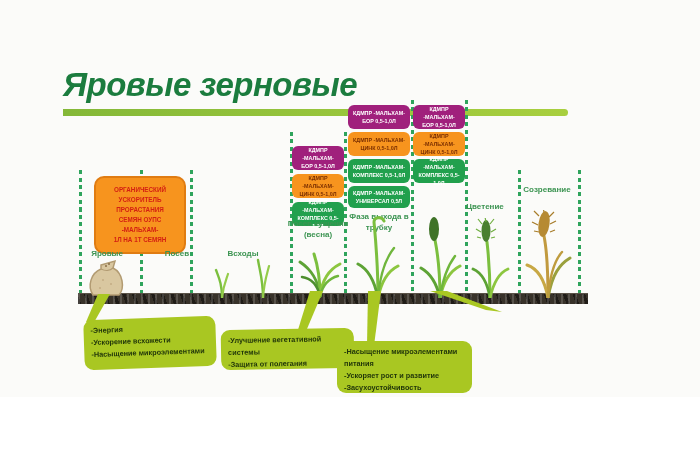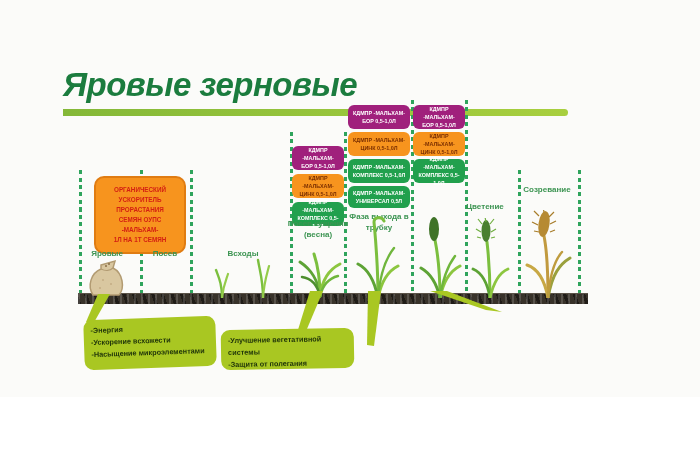--- a/index.html
+++ b/index.html
@@ -107,21 +107,21 @@
 УНИВЕРСАЛ 0,5Л</div>
 
   <div class="pbox purple" style="left:413px;top:105px;width:52px;height:24px">КДМПР -МАЛЬХАМ-
 БОР 0,5-1,0Л</div>
   <div class="pbox orange" style="left:413px;top:132px;width:52px;height:24px">КДМПР -МАЛЬХАМ-
 ЦИНК 0,5-1,0Л</div>
   <div class="pbox green" style="left:413px;top:159px;width:52px;height:24px">КДМПР -МАЛЬХАМ-
 КОМПЛЕКС 0,5-1,0Л</div>
 
   <div class="stage-label" style="left:107px;top:249px">Яровые</div>
-  <div class="stage-label" style="left:165px;top:249px">Посев</div>
+  <div class="stage-label" style="left:177px;top:249px">Посев</div>
   <div class="stage-label" style="left:243px;top:249px">Всходы</div>
   <div class="stage-label" style="left:318px;top:219px">Посев кущения
 (весна)</div>
   <div class="stage-label" style="left:379px;top:212px">Фаза выхода в
 трубку</div>
   <div class="stage-label" style="left:485px;top:202px">Цветение</div>
   <div class="stage-label" style="left:547px;top:185px">Созревание</div>
 
   <div class="soil"></div>
 
@@ -189,14 +189,17 @@
     <polygon points="310,291 323,291 304,336 297,333" fill="#a9c722"></polygon>
     <polygon points="368,291 381,291 374,346 367,345" fill="#a9c722"></polygon>
     <polygon points="430,291 447,291 502,312 486,310" fill="#a9c722"></polygon>
   </svg>
 
   <div class="callout" style="left:84px;top:318px;width:132px;height:50px;transform:rotate(-2deg)">-Энергия
 -Ускорение всхожести
 -Насыщение  микроэлементами</div>
   <div class="callout" style="left:221px;top:329px;width:133px;height:40px;transform:rotate(-1deg)">-Улучшение вегетативной системы
 -Защита от полегания</div>
+  <div class="callout" style="left:337px;top:341px;width:135px;height:52px">-Насыщение микроэлементами питания
+-Ускоряет рост и развитие
+-Засухоустойчивость</div>
 
 </div>
 
 </body></html>

